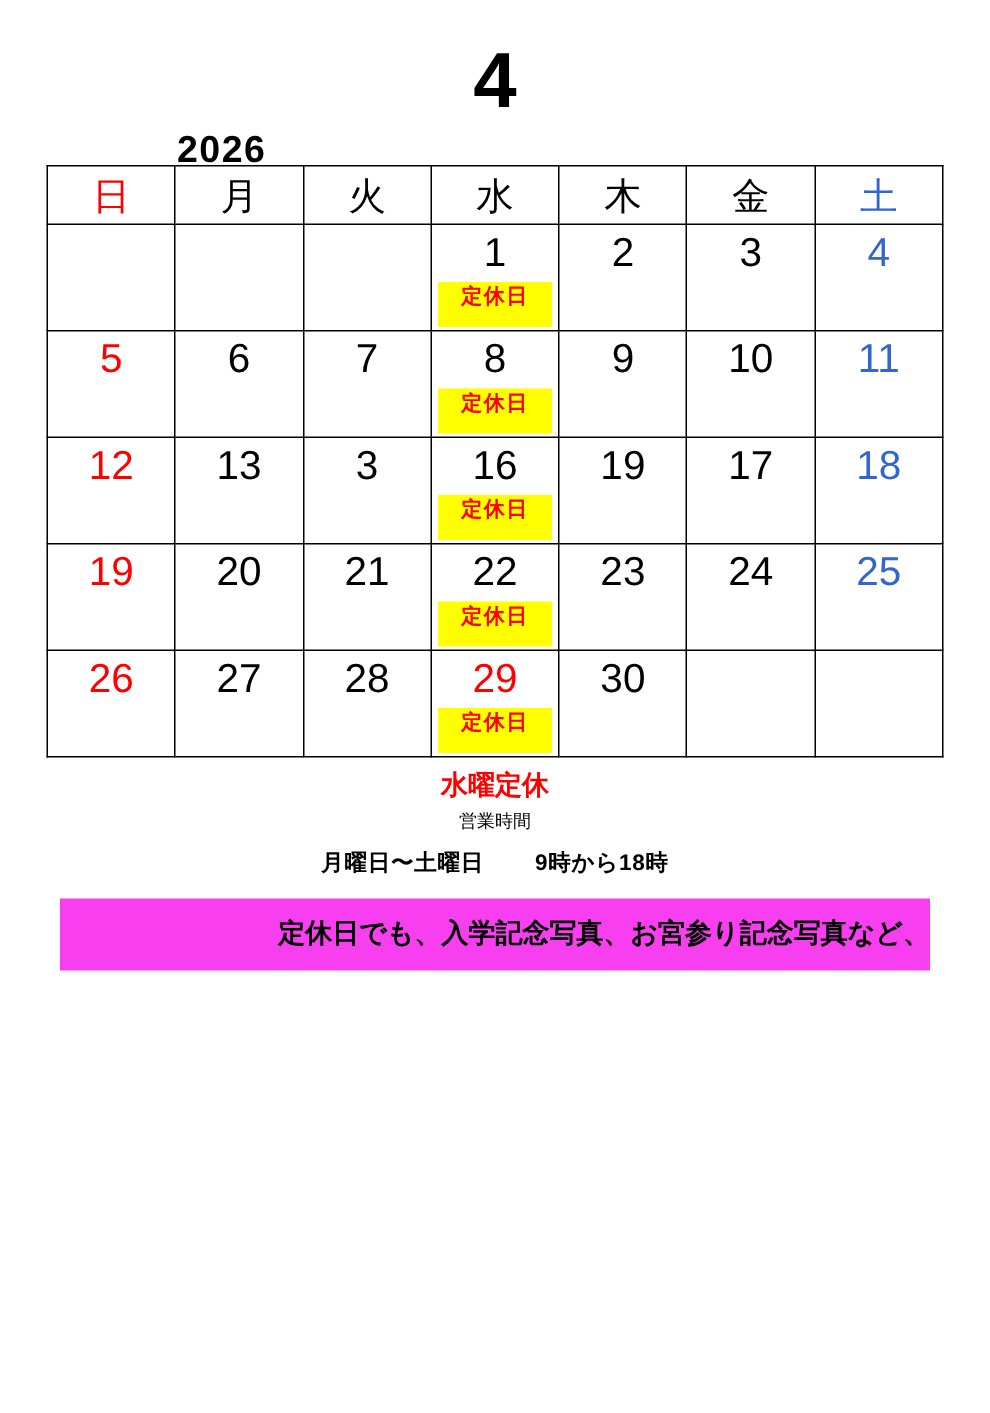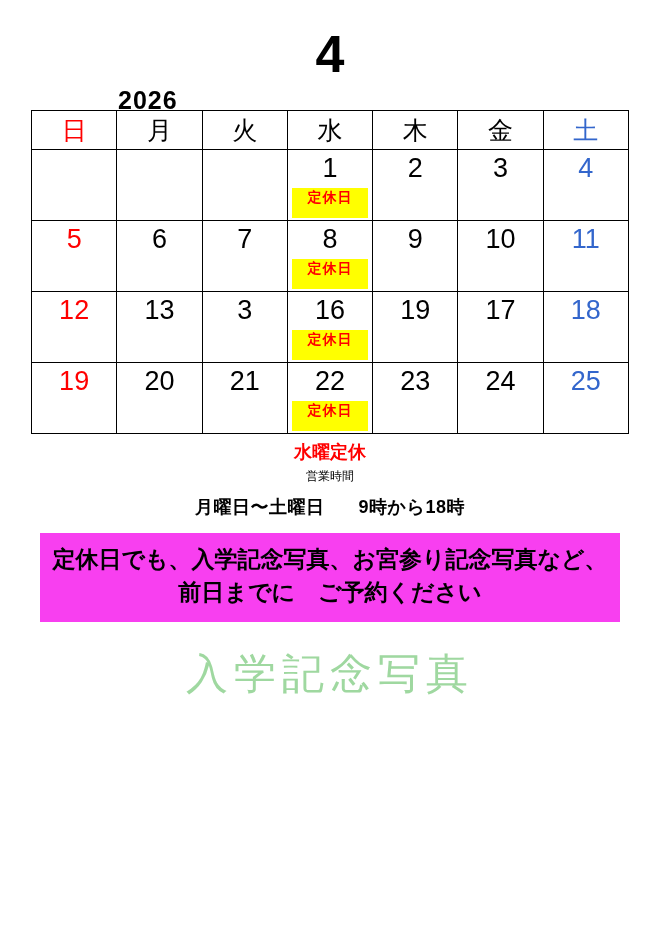--- a/index.html
+++ b/index.html
@@ -101,21 +101,21 @@
     font-size: 18px;
     font-weight: bold;
     margin: 6px 0 2px 0;
   }
   .note-hours-title {
     font-size: 12px;
     margin: 4px 0 10px 0;
     color: #000000;
   }
   .note-line {
-    font-size: 18px;
+    font-size: 15px;
     font-weight: bold;
     margin: 6px 0;
     letter-spacing: 0.5px;
   }
   .note-line .gap {
     display: inline-block;
     width: 34px;
   }
   .note-line.holiday {
     color: #ff0000;
@@ -124,24 +124,25 @@
   
   .banner {
     margin: 14px auto 0 auto;
     width: 580px;
     background: #ff4df0;
     background: #f83ff0;
     padding: 10px 0 12px 0;
     text-align: center;
   }
   .banner div {
-    font-size: 23px;
+    font-size: 18px;
     font-weight: bold;
     line-height: 1.45;
     color: #000000;
+    text-align: right;
   }
 
   
   .bottom {
     margin-top: 24px;
     text-align: center;
     color: #9fd8a0;
     font-size: 42px;
     line-height: 1.35;
     letter-spacing: 6px;
@@ -263,32 +264,54 @@
             <span class="daynum">23</span>
           </td>
         <td>
             <span class="daynum">24</span>
           </td>
         <td>
             <span class="daynum sat">25</span>
           </td>
       </tr>
 
+      <tr>
+        <td>
+            <span class="daynum sun">26</span>
+          </td>
+        <td>
+            <span class="daynum">27</span>
+          </td>
+        <td>
+            <span class="daynum">28</span>
+          </td>
+        <td>
+            <span class="daynum wed-closed">29</span>
+            <span class="badge">定休日</span>
+          </td>
+        <td>
+            <span class="daynum">30</span>
+          </td>
+        <td>
+            <span class="daynum"></span>
+          </td>
+        <td>
+            <span class="daynum sat"></span>
+          </td>
+      </tr>
     </tbody>
   </table>
 </div>
 
 <div class="notes">
   <div class="note-closed">水曜定休</div>
   <div class="note-hours-title">営業時間</div>
   <div class="note-line">
     <span>月曜日〜土曜日</span><span class="gap"></span><span>9時から18時</span>
   </div>
 </div>
 
 <div class="banner">
   <div>定休日でも、入学記念写真、お宮参り記念写真など、</div>
-  <div>前日までに　ご予約ください</div>
 </div>
 
 <div class="bottom">
-  <div>入学記念写真</div>
 </div>
 
 </body></html>

